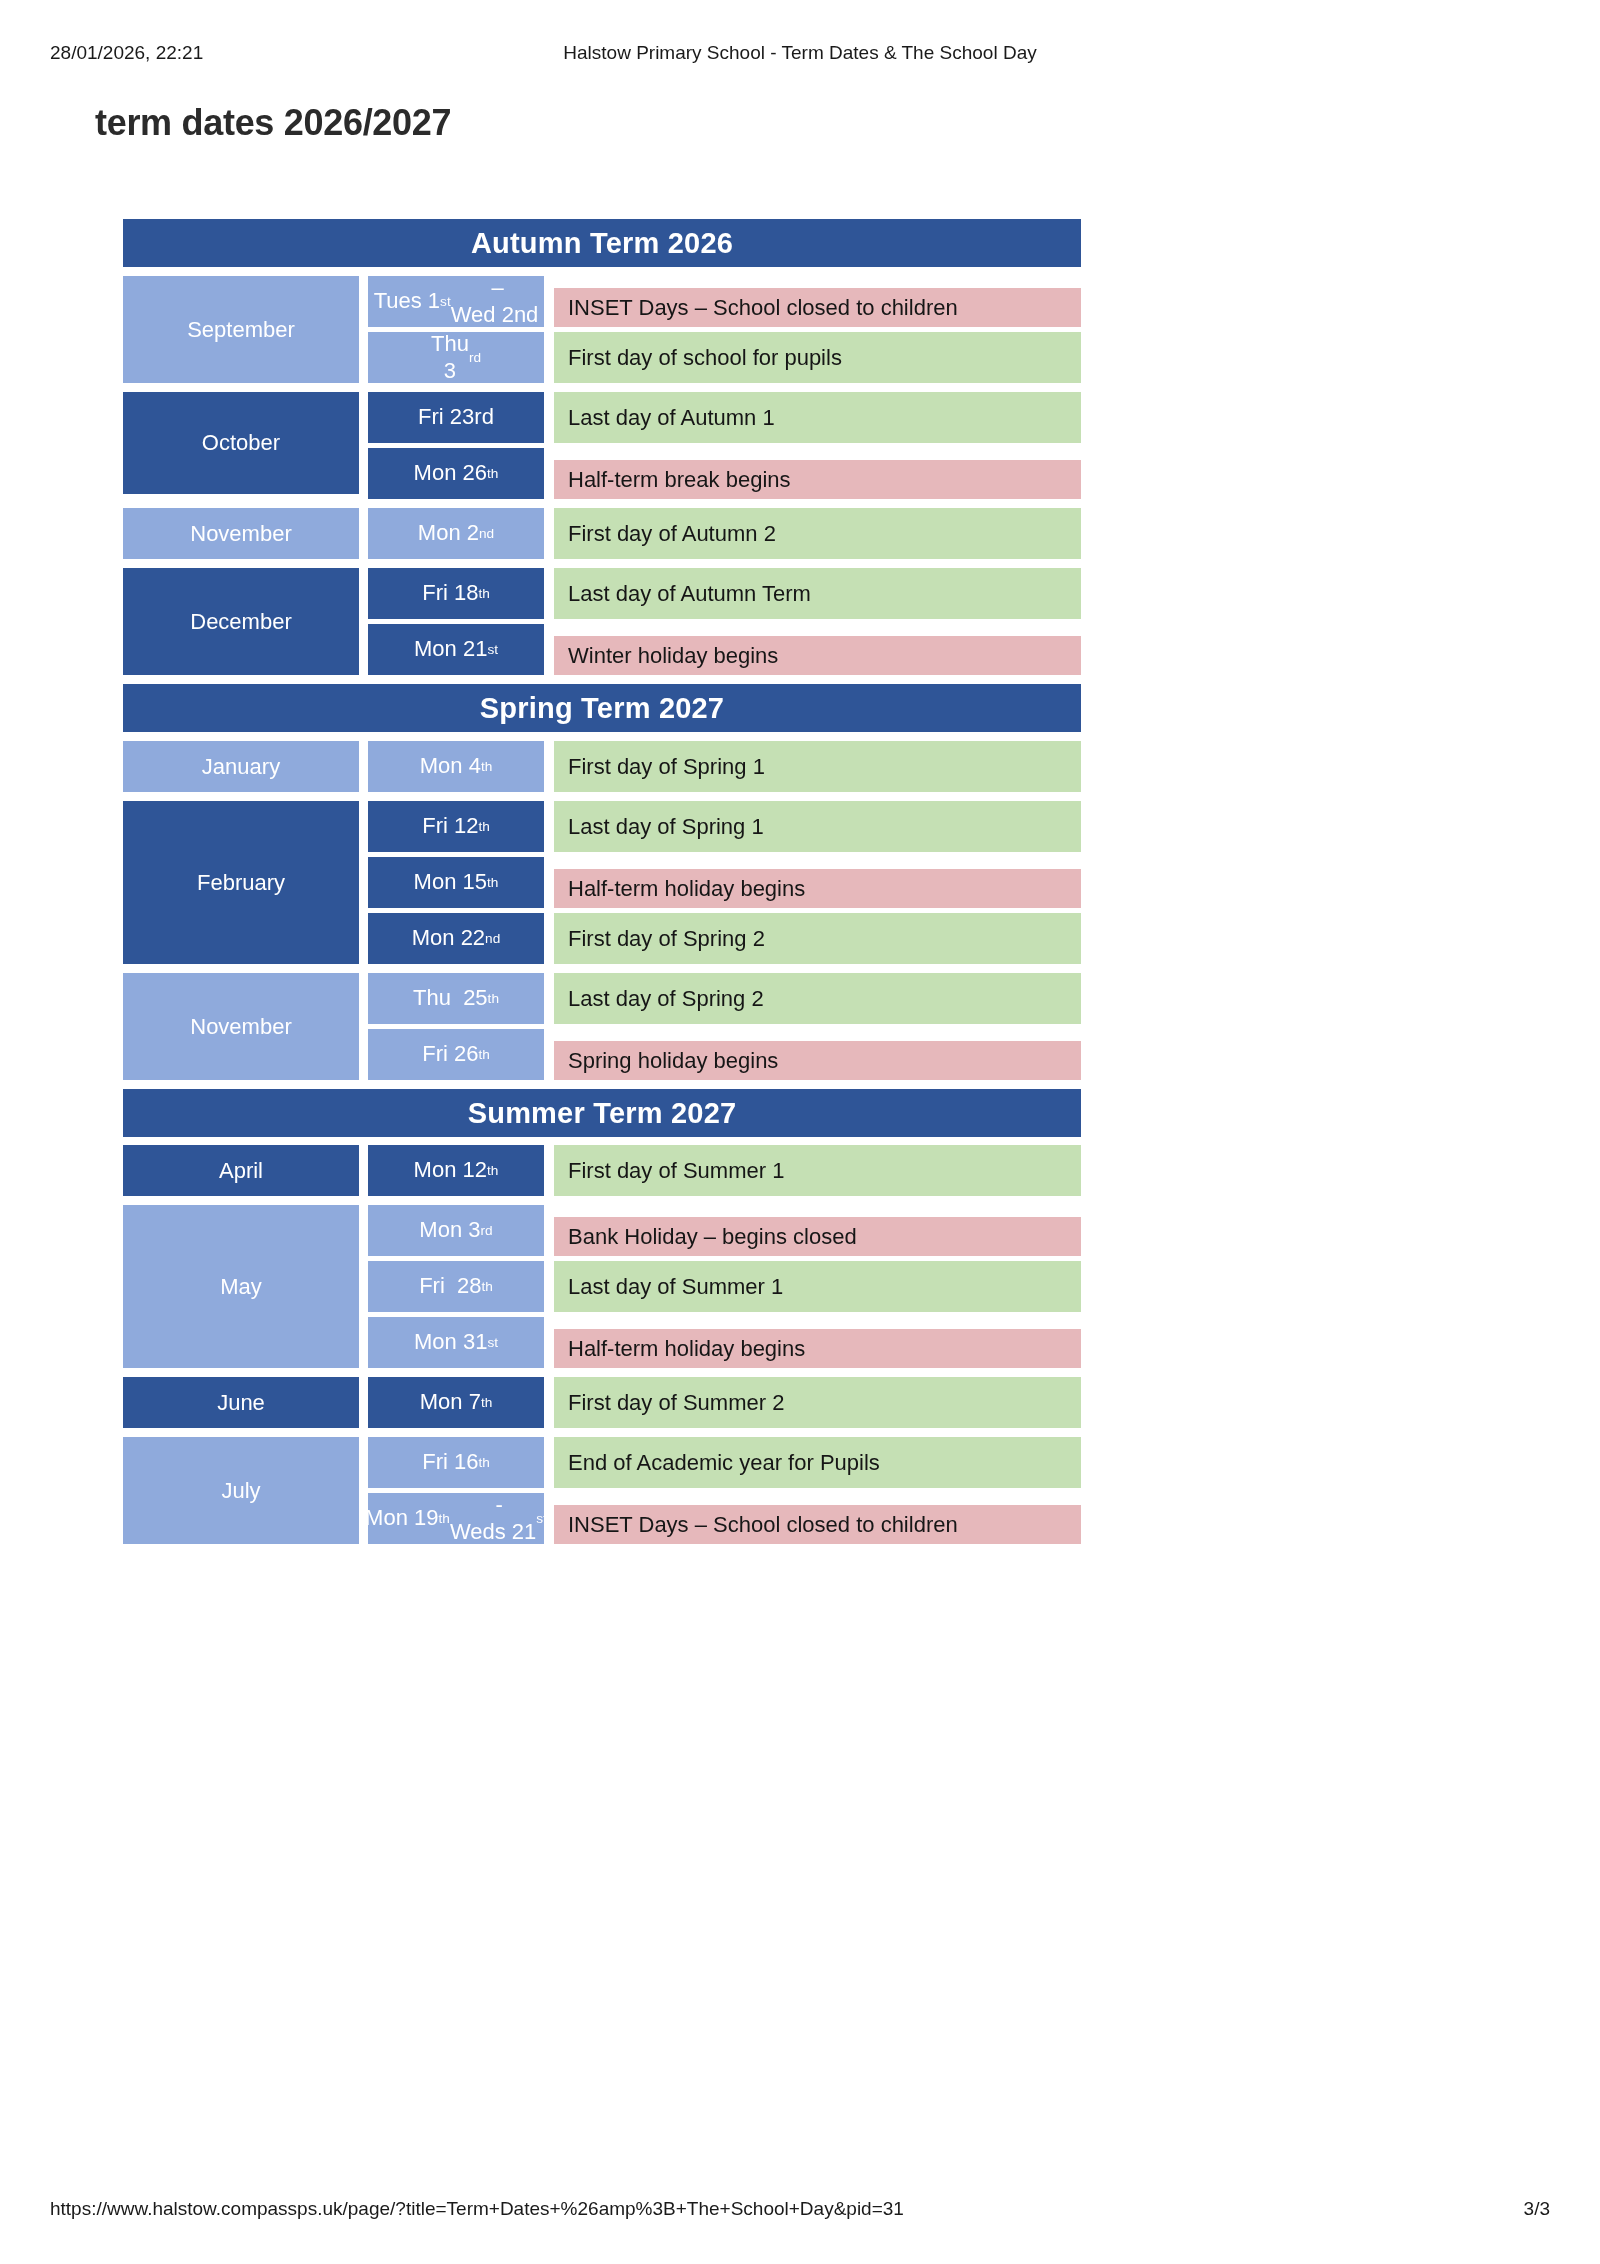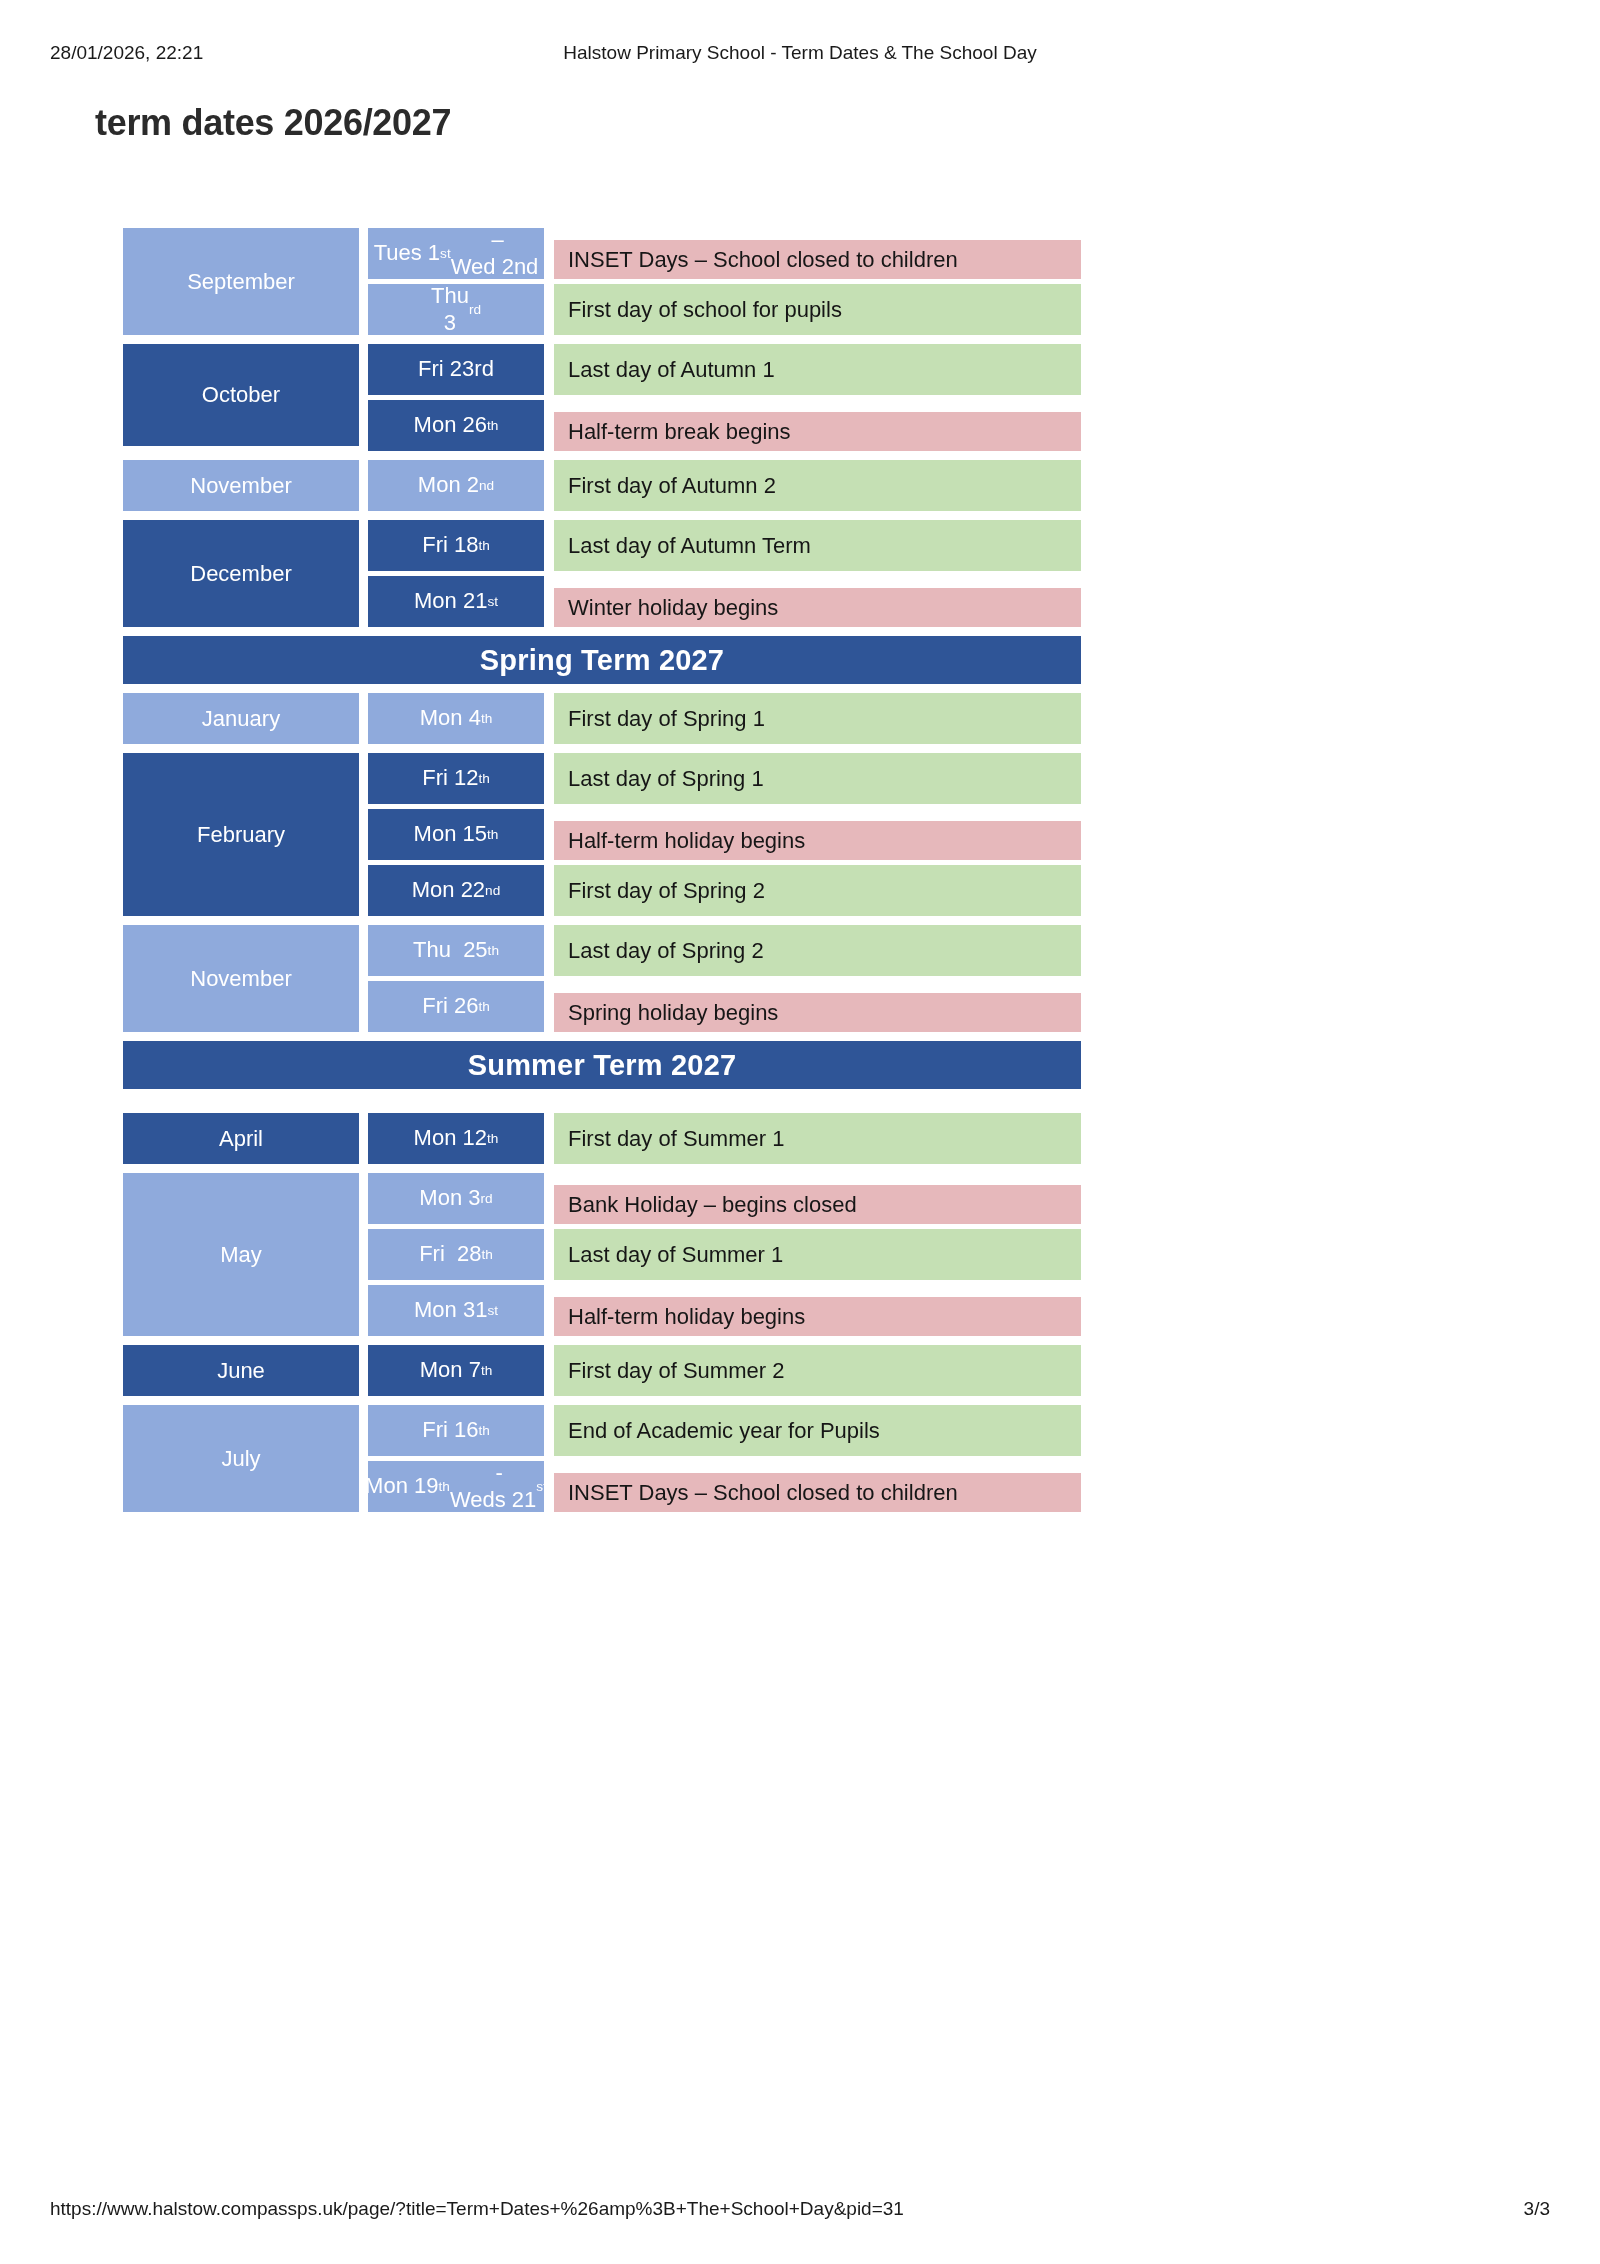--- a/index.html
+++ b/index.html
@@ -167,20 +167,23 @@
 <body>
 
 <div class="print-header">
   <span class="ph-date">28/01/2026, 22:21</span>
   <span class="ph-title">Halstow Primary School - Term Dates &amp; The School Day</span>
 </div>
 
 <h1 class="page-title">term dates 2026/2027</h1>
 
 <div class="calendar" id="calendar-root">
+    <div class="term-header" style="height: 48px; margin-top: 0px;">
+      <span>Autumn Term 2026</span>
+    </div>
     <div class="month-block" style="margin-top: 9px;">
       <div class="month-cell sh-light" style="height: 107px;">
         <span>September</span>
       </div>
       <div class="rows-col">
         <div class="cal-row" style="height: 51px;">
           <div class="date-cell sh-light">Tues 1<sup>st</sup> –
 Wed 2nd</div>
           <div class="desc-cell bg-pink">
             <span>INSET Days – School closed to children</span>
@@ -302,21 +305,21 @@
           <div class="date-cell sh-light">Fri 26<sup>th</sup></div>
           <div class="desc-cell bg-pink">
             <span>Spring holiday begins</span>
           </div>
         </div>
       </div>
     </div>
     <div class="term-header" style="height: 48px; margin-top: 9px;">
       <span>Summer Term 2027</span>
     </div>
-    <div class="month-block" style="margin-top: 24px;">
+    <div class="month-block" style="margin-top: 8px;">
       <div class="month-cell sh-dark" style="height: 51px;">
         <span>April</span>
       </div>
       <div class="rows-col">
         <div class="cal-row" style="height: 51px;">
           <div class="date-cell sh-dark">Mon 12<sup>th</sup></div>
           <div class="desc-cell bg-green">
             <span>First day of Summer 1</span>
           </div>
         </div>

